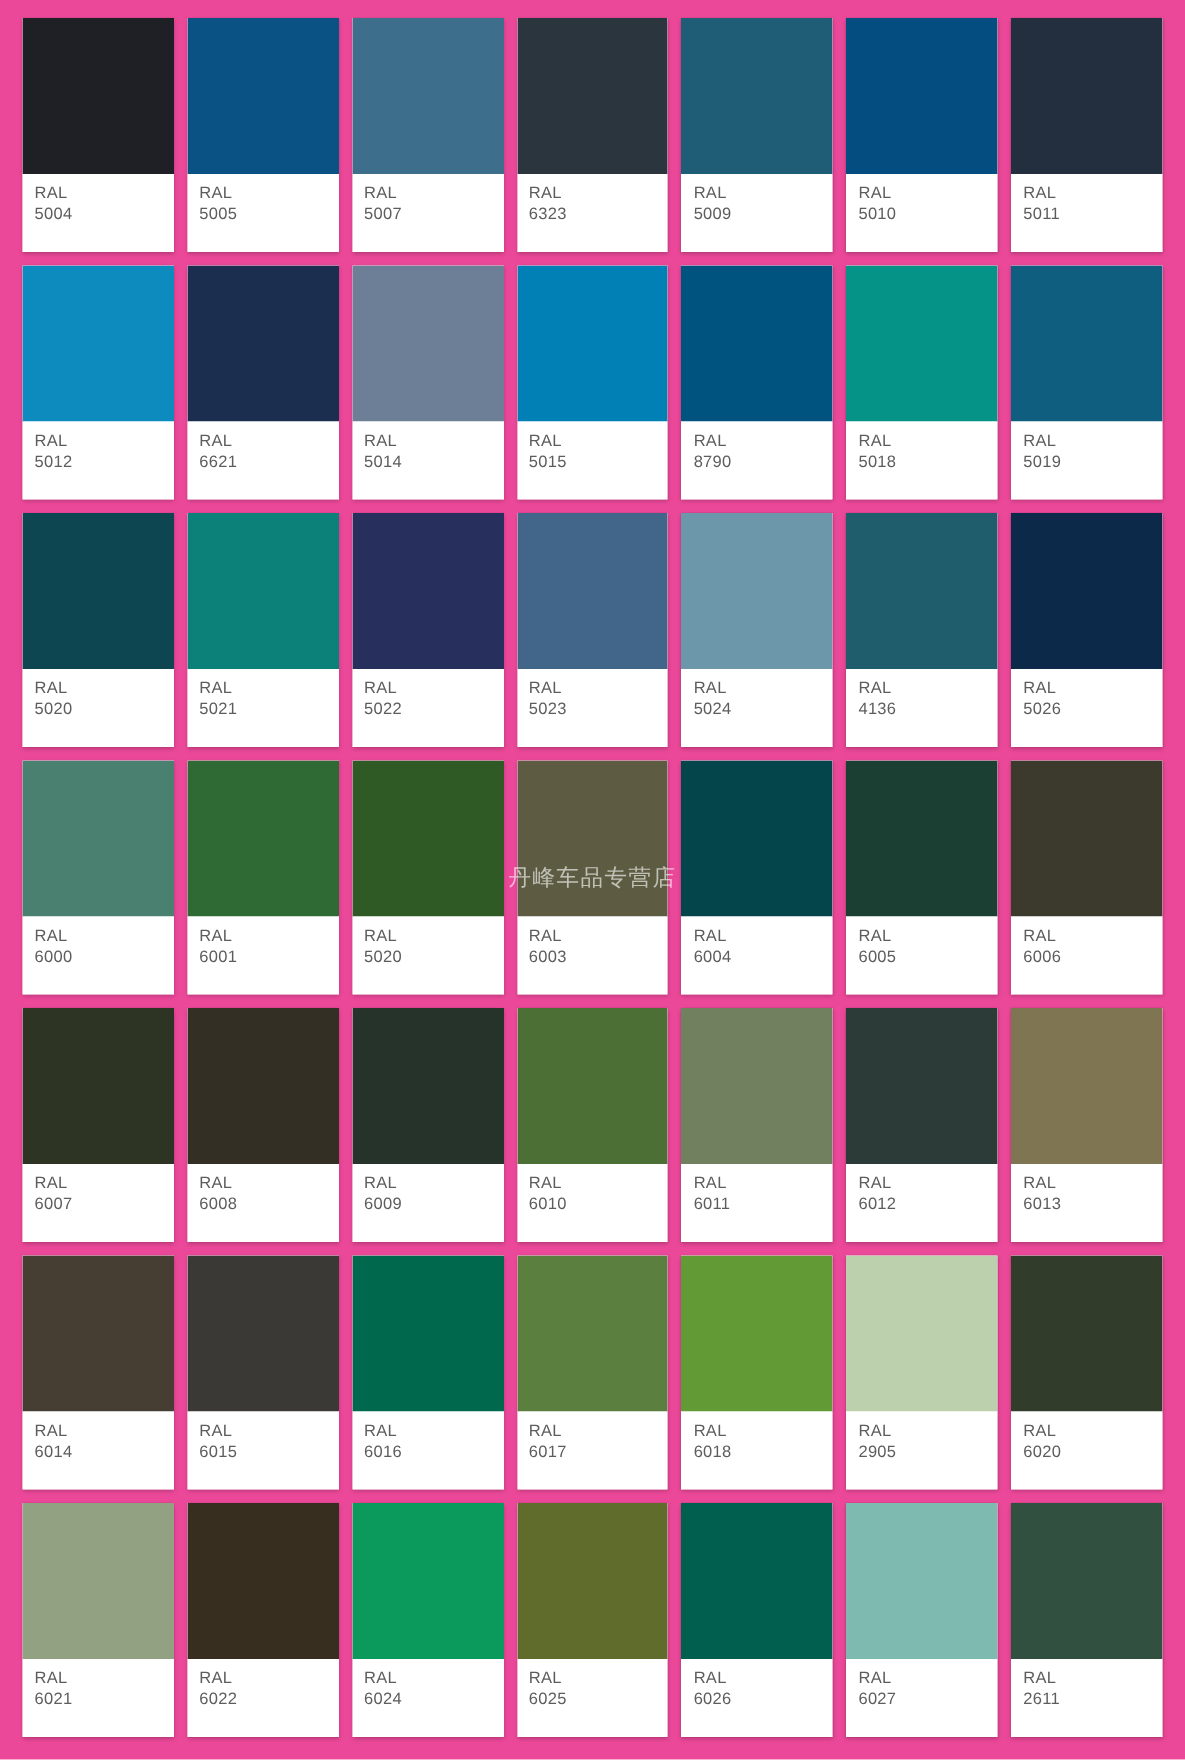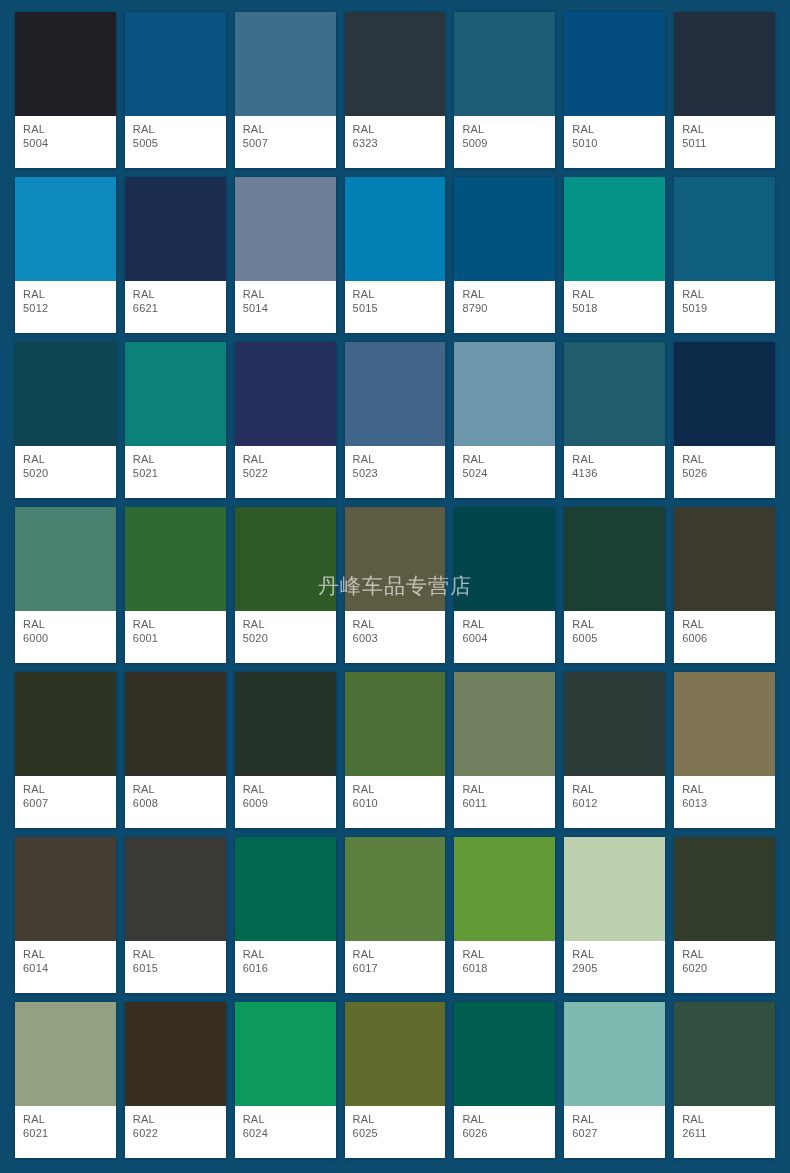--- a/index.html
+++ b/index.html
@@ -7,21 +7,21 @@
   html, body {
     margin: 0;
     padding: 0;
     background: #ffffff;
     font-family: "Liberation Sans", "DejaVu Sans", sans-serif;
   }
   #chart-root {
     position: relative;
     width: 790px;
     height: 1173px;
-    background: #0c4a6e;
+    background: #ec4899;
     overflow: hidden;
   }
   .swatch-grid {
     display: grid;
     grid-template-columns: repeat(7, 1fr);
     grid-template-rows: repeat(7, 1fr);
     column-gap: 9px;
     row-gap: 9px;
     padding: 12px 15px 15px 15px;
     width: 790px;
@@ -65,21 +65,21 @@
     left: 0;
     top: 0;
     width: 790px;
     height: 1173px;
     pointer-events: none;
     display: flex;
     align-items: center;
     justify-content: center;
   }
   #watermark .wm-text {
-    font-size: 21px;
+    font-size: 15px;
     color: rgba(255,255,255,0.62);
     letter-spacing: 1px;
     font-family: Liberation Serif, serif;
     white-space: nowrap;
     transform: translateY(-1px);
   }
 </style>
 </head>
 <body>
 

